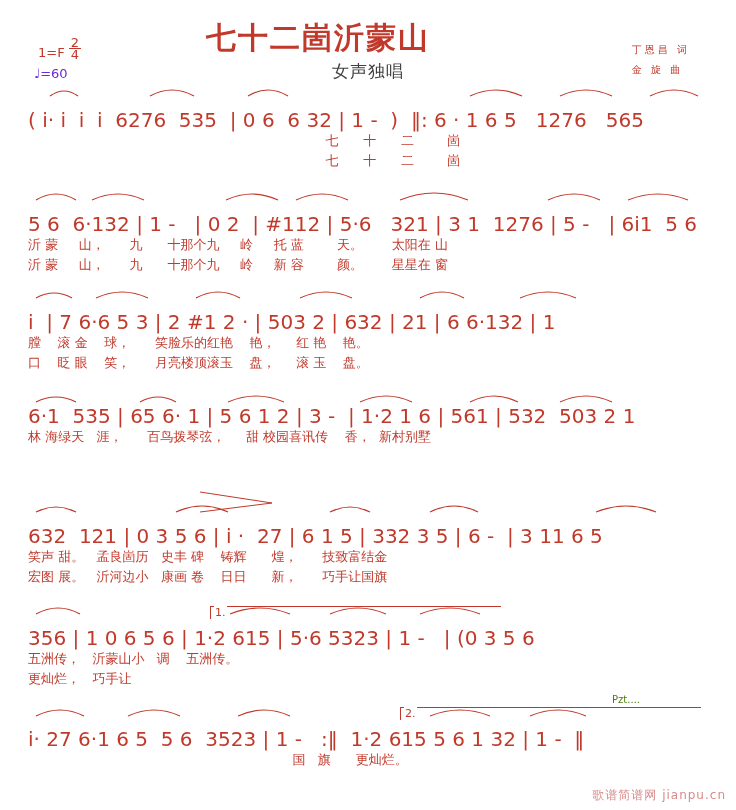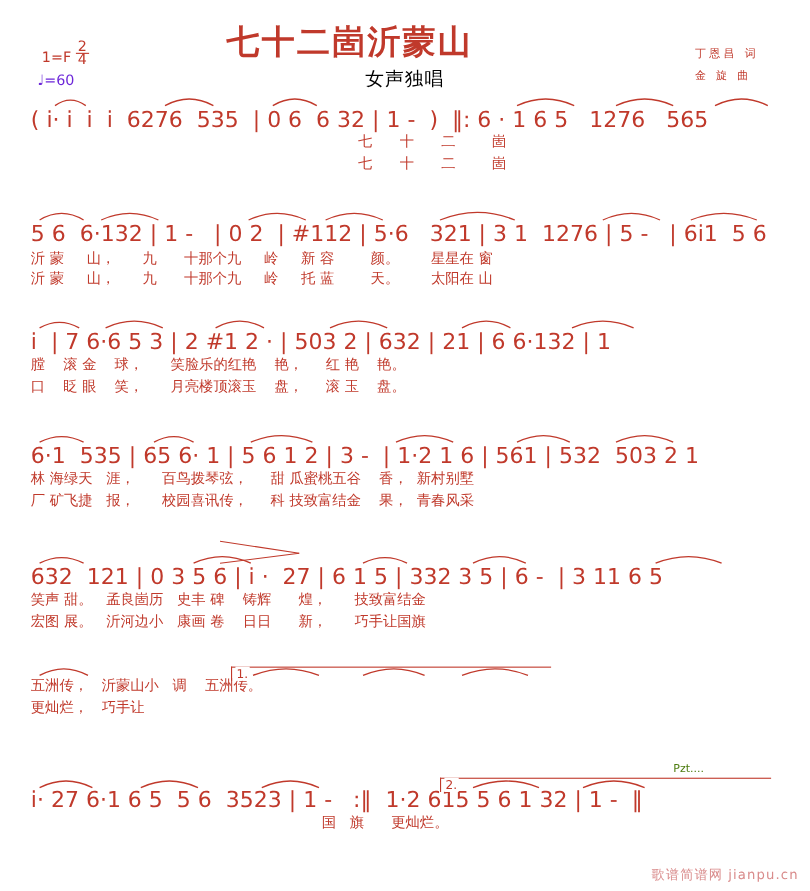--- a/index.html
+++ b/index.html
@@ -21,21 +21,21 @@
     font-size:30px;
     letter-spacing:2px;
     color:#c0392b;
   }
   .subtitle{
     position:absolute;top:60px;left:0;width:736px;
     text-align:center;
     font-family:"DejaVu Sans", sans-serif;
     font-size:17px;
     letter-spacing:1px;
-    color:#000000;
+    color:#404040;
   }
   .keysig{
     position:absolute;left:38px;top:38px;
     font-family:"DejaVu Sans", sans-serif;
     font-size:13px;line-height:1.15;
     color:#c0392b;
   }
   .keysig .frac{display:inline-block;vertical-align:-2px;text-align:center;margin-left:4px;}
   .keysig .frac .num{display:block;font-size:13px;line-height:10px;border-bottom:1px solid #c0392b;padding:0 2px;}
   .keysig .frac .den{display:block;font-size:13px;line-height:12px;padding:0 2px;}
@@ -44,21 +44,21 @@
     font-family:"DejaVu Sans", sans-serif;
     font-size:13px;color:#6d28d9;white-space:nowrap;
   }
   .credits{
     position:absolute;right:46px;top:40px;
     font-family:"DejaVu Sans", sans-serif;
     font-size:10px;line-height:20px;color:#c0392b;text-align:left;
     letter-spacing:3px;
   }
   
-  .system{position:absolute;left:0;width:725px;}
+  .system{position:absolute;left:0;width:725px;margin-top:12px;}
   .notes{
     font-family:"DejaVu Sans", sans-serif;
     font-size:20px;
     color:#c0392b;
     white-space:pre;
     letter-spacing:0px;
     padding-left:28px;
   }
   .lyr{
     font-family:"DejaVu Sans", sans-serif;
@@ -107,43 +107,43 @@
   </div>
 
   <div class="system" style="top:96px;">
     <div class="notes">( i· i  i  i  6276  535  | 0 6  6 32 | 1 -  )  ‖: 6 · 1 6 5   1276   565</div>
     <div class="lyr">                                                                        七      十      二        崮</div>
     <div class="lyr lyr2">                                                                        七      十      二        崮</div>
   </div>
 
   <div class="system" style="top:200px;">
     <div class="notes">5 6  6·132 | 1 -   | 0 2  | #112 | 5·6   321 | 3 1  1276 | 5 -   | 6i1  5 6</div>
+    <div class="lyr">沂 蒙     山，      九      十那个九     岭     托 蓝        天。       太阳在 山</div>
     <div class="lyr lyr2">沂 蒙     山，      九      十那个九     岭     新 容        颜。       星星在 窗</div>
-    <div class="lyr">沂 蒙     山，      九      十那个九     岭     托 蓝        天。       太阳在 山</div>
   </div>
 
   <div class="system" style="top:298px;">
     <div class="notes">i  | 7 6·6 5 3 | 2 #1 2 · | 503 2 | 632 | 21 | 6 6·132 | 1</div>
     <div class="lyr">膛    滚 金    球，      笑脸乐的红艳    艳，     红 艳    艳。</div>
     <div class="lyr lyr2">口    眨 眼    笑，      月亮楼顶滚玉    盘，     滚 玉    盘。</div>
   </div>
 
-  <div class="system" style="top:402px;">
+  <div class="system" style="top:392px;">
     <div class="notes">6·1  535 | 65 6· 1 | 5 6 1 2 | 3 -  | 1·2 1 6 | 561 | 532  503 2 1</div>
-    <div class="lyr">林 海绿天   涯，      百鸟拨琴弦，     甜 瓜蜜桃五谷    香，  新村别墅</div>
-    <div class="lyr lyr2">厂 矿飞捷   报，      校园喜讯传，     科 技致富结金    果，  青春风采</div>
+    <div class="lyr">林 海绿天   涯，      百鸟拨琴弦，     甜 校园喜讯传    香，  新村别墅</div>
   </div>
 
   <div class="system" style="top:512px;">
     <div class="notes">632  121 | 0 3 5 6 | i ·  27 | 6 1 5 | 332 3 5 | 6 -  | 3 11 6 5</div>
     <div class="lyr">笑声 甜。   孟良崮历   史丰 碑    铸辉      煌，      技致富结金</div>
     <div class="lyr lyr2">宏图 展。   沂河边小   康画 卷    日日      新，      巧手让国旗</div>
   </div>
 
   <div class="system" style="top:614px;">
+    <div class="notes">356 | 1 0 6 5 6 | 1·2 615 | 5·6 5323 | 1 -   | (0 3 5 6</div>
     <div class="lyr">五洲传，   沂蒙山小   调    五洲传。</div>
     <div class="lyr lyr2">更灿烂，   巧手让</div>
   </div>
 
   <div class="system" style="top:715px;">
     <div class="notes">i· 27 6·1 6 5  5 6  3523 | 1 -   :‖  1·2 615 5 6 1 32 | 1 -  ‖</div>
     <div class="lyr">                                                                国   旗      更灿烂。</div>
   </div>
 
   <div class="pzt">Pzt....</div>

